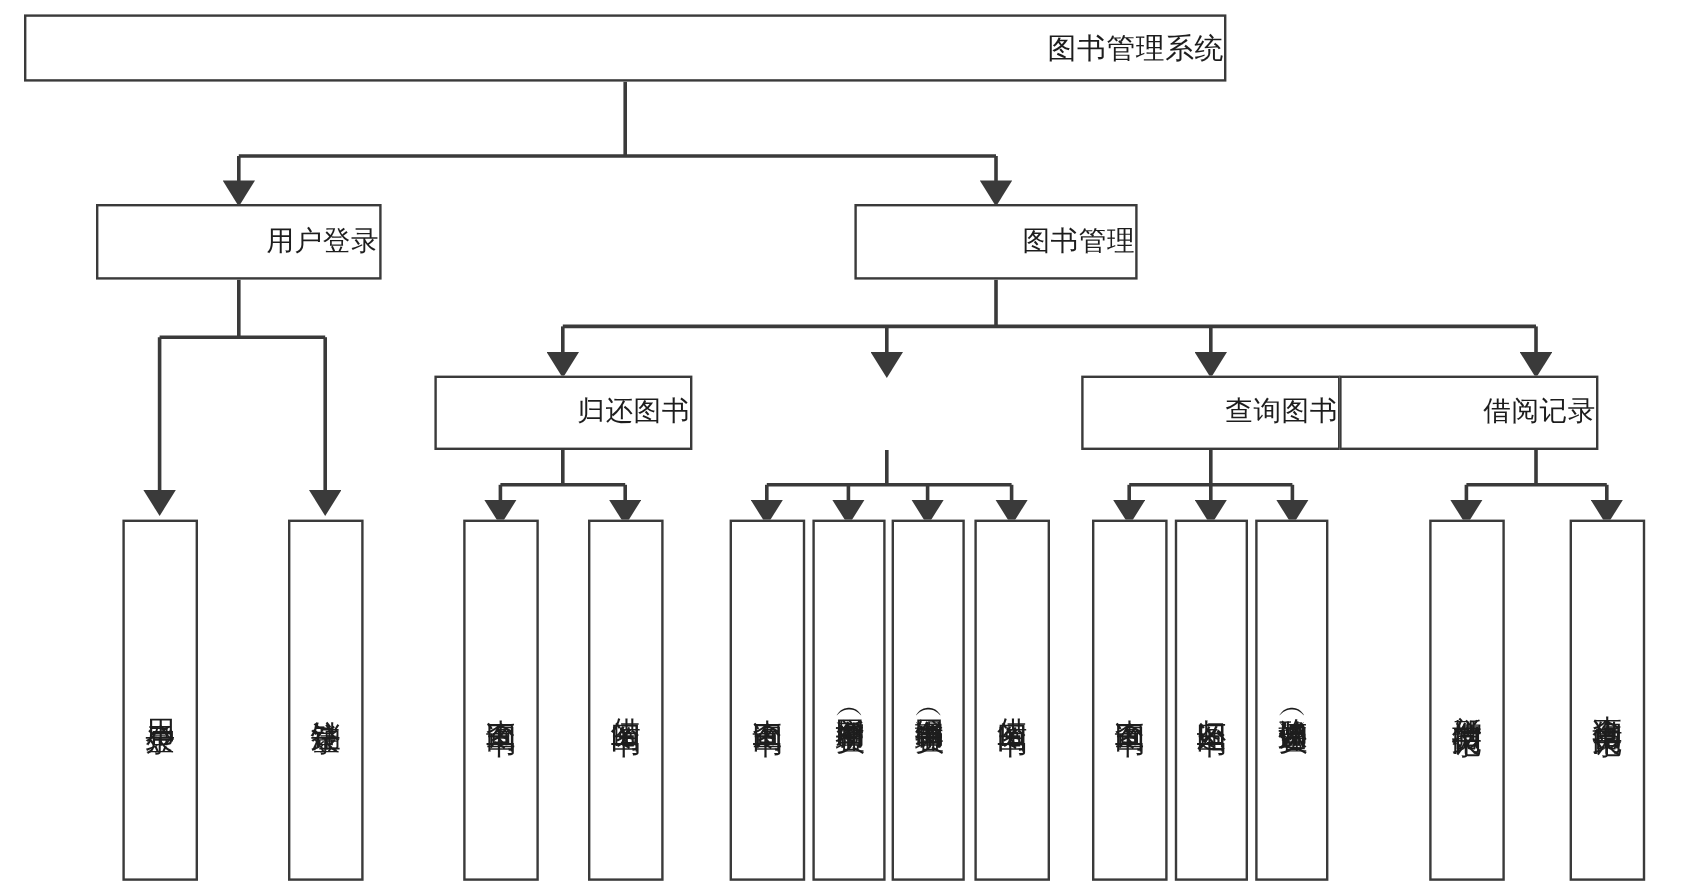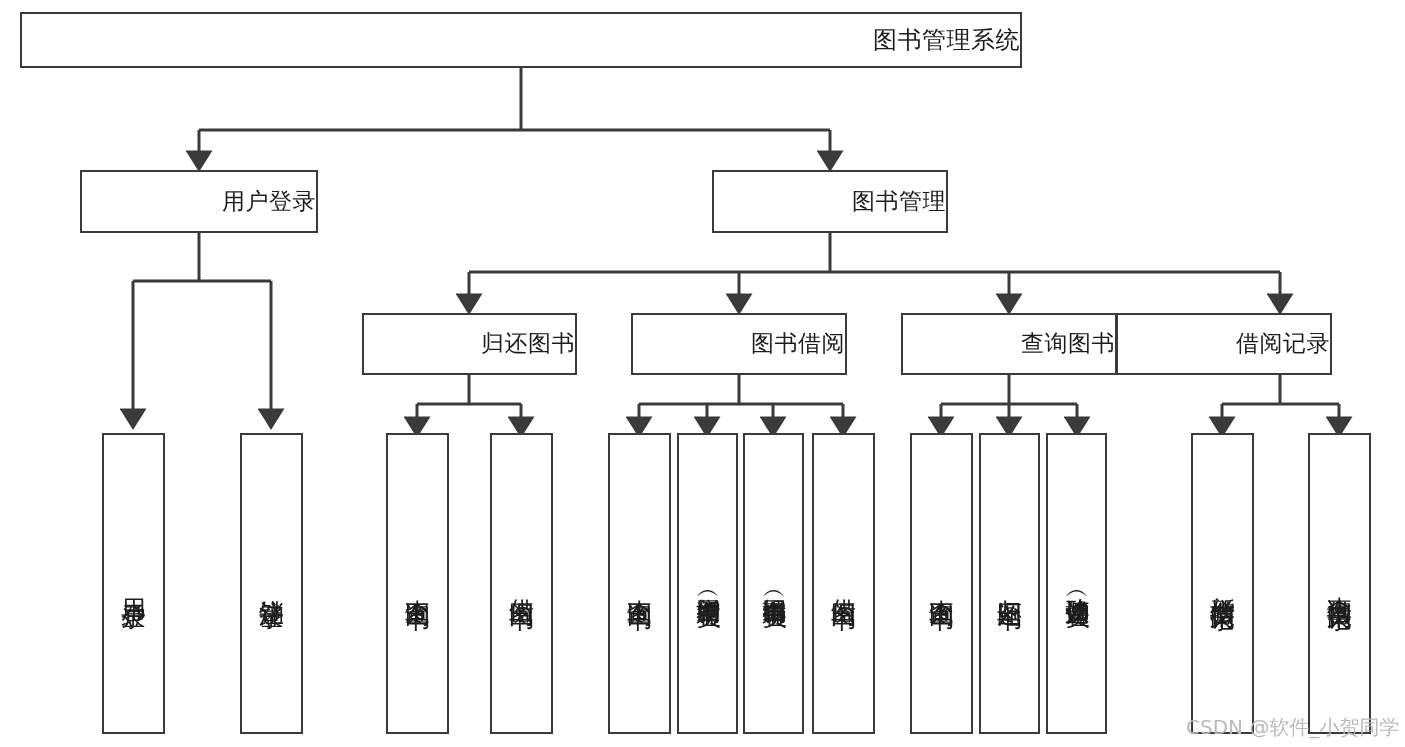--- a/index.html
+++ b/index.html
@@ -144,23 +144,20 @@
   <div class="node horiz" style="left:80px; top:170px; width:238px; height:63px;">
     <span class="node-label">用户登录</span>
   </div>
   <div class="node horiz" style="left:712px; top:170px; width:236px; height:63px;">
     <span class="node-label">图书管理</span>
   </div>
 
   <div class="node horiz" style="left:362px; top:313px; width:215px; height:62px;">
     <span class="node-label">归还图书</span>
   </div>
-  <div class="node horiz" style="left:631px; top:313px; width:216px; height:62px;">
-    <span class="node-label">图书借阅</span>
-  </div>
   <div class="node horiz" style="left:901px; top:313px; width:216px; height:62px;">
     <span class="node-label">查询图书</span>
   </div>
   <div class="node horiz" style="left:1116px; top:313px; width:216px; height:62px;">
     <span class="node-label">借阅记录</span>
   </div>
 
   <div class="node vert" style="left:102px; top:433px; width:63px; height:301px;">
     <span class="node-label">用户登录</span>
   </div>
@@ -198,15 +195,14 @@
     <span class="node-label">确认归还（管理员）</span>
   </div>
 
   <div class="node vert" style="left:1191px; top:433px; width:63px; height:301px;">
     <span class="node-label">新增借阅记录</span>
   </div>
   <div class="node vert" style="left:1308px; top:433px; width:63px; height:301px;">
     <span class="node-label">查询借阅记录</span>
   </div>
 
-  <div id="watermark">CSDN @软件_小贺同学</div>
 
 </div>
 
 </body></html>

